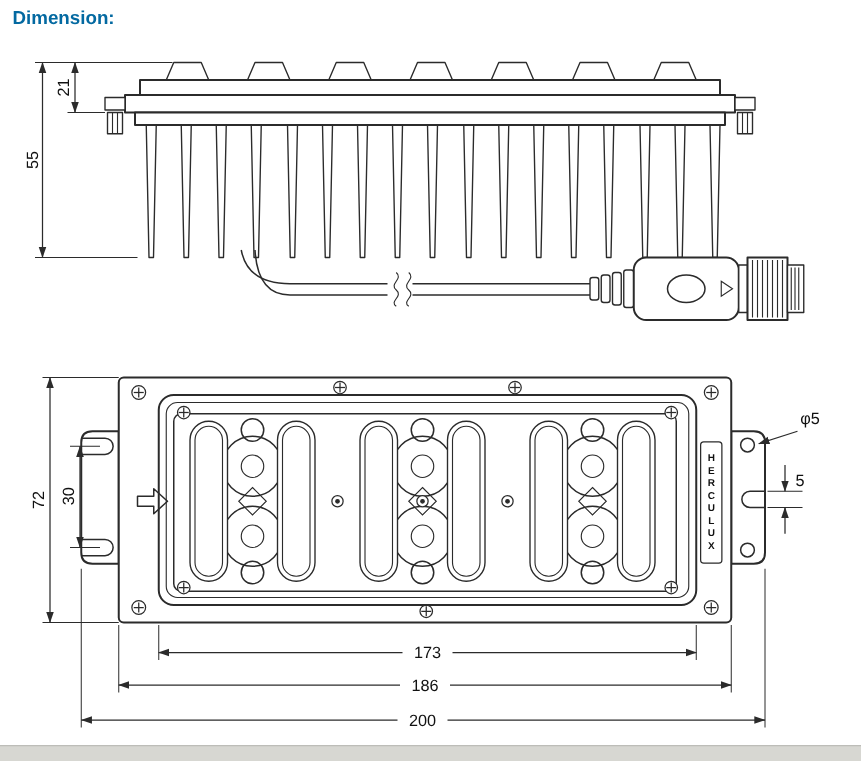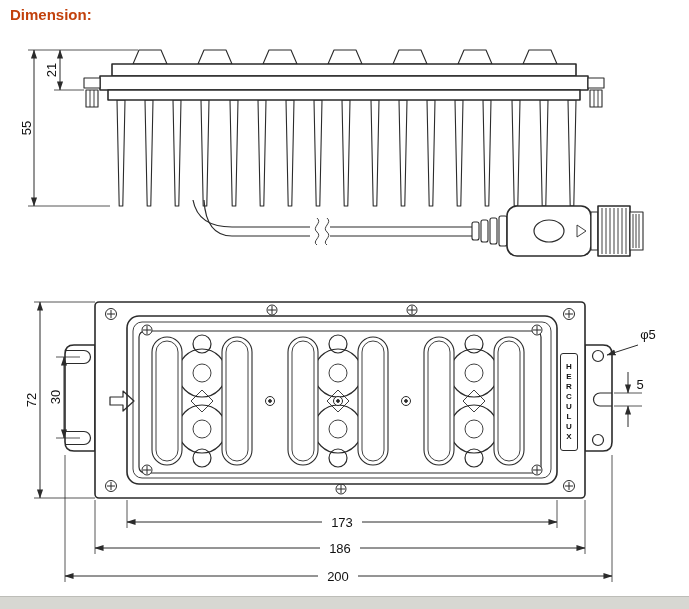--- a/index.html
+++ b/index.html
@@ -1,18 +1,18 @@
 <!DOCTYPE html>
 <html><head>
 <meta charset="utf-8">
 <style>
   html,body{margin:0;padding:0;background:#fff;}
   #stage{position:relative;width:689px;height:609px;background:#ffffff;
          font-family:"Liberation Sans",sans-serif;overflow:hidden;}
-  #page-title{position:absolute;left:10px;top:6px;font-size:15px;font-weight:bold;color:#c2410c;}
+  #page-title{position:absolute;left:10px;top:6px;font-size:15px;font-weight:bold;color:#0369a1;}
   #brand-strip{position:absolute;left:560px;top:353px;width:16px;height:96px;
                border:1.5px solid #2b2b2b;border-radius:3px;background:#fff;
                writing-mode:vertical-lr;text-orientation:upright;
                font-size:8px;font-weight:bold;color:#111;
                display:flex;align-items:center;justify-content:center;letter-spacing:1px;}
   #footer-strip{position:absolute;left:0;bottom:0;width:689px;height:12px;
                 background:#d7d7d2;border-top:1px solid #bdbdb8;}
   svg{position:absolute;left:0;top:0;}
   .o{fill:#ffffff;stroke:#2b2b2b;stroke-width:1.6;stroke-linejoin:round;}
   .o2{fill:#ffffff;stroke:#2b2b2b;stroke-width:1.1;stroke-linejoin:round;}

